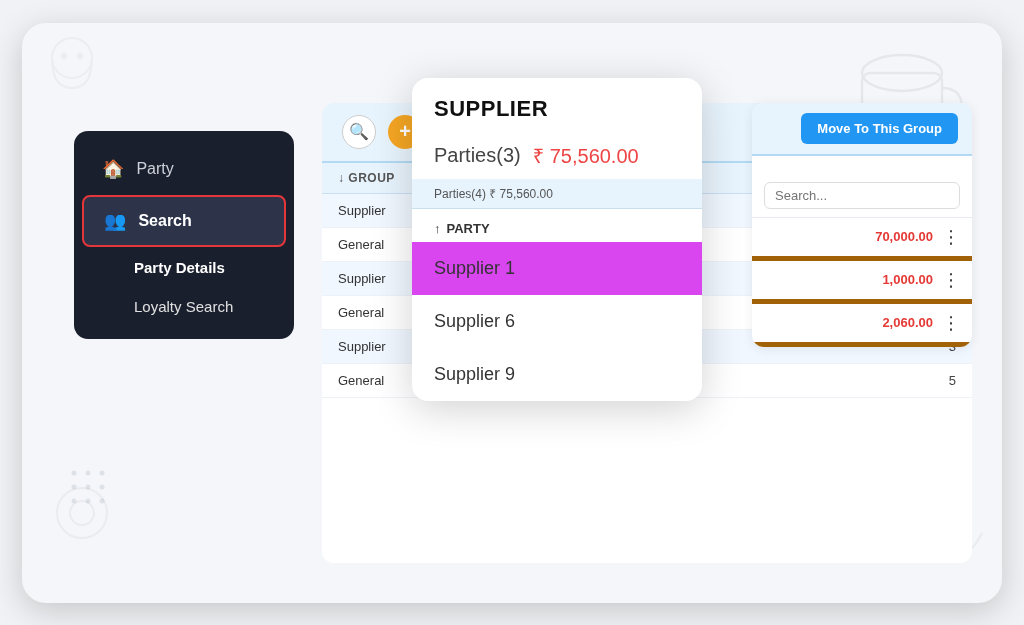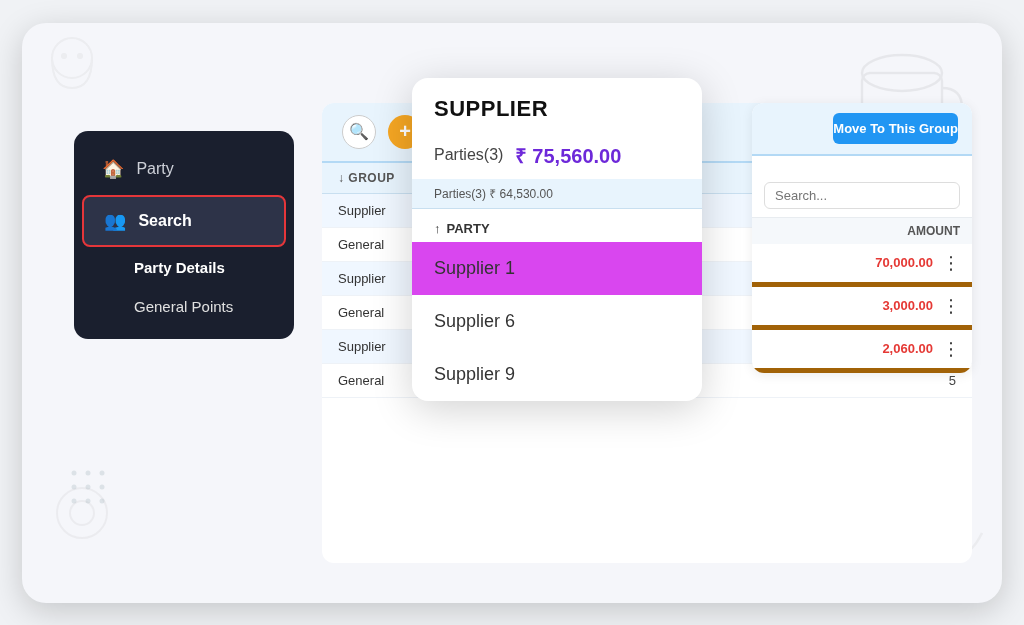--- a/index.html
+++ b/index.html
@@ -195,21 +195,21 @@
       display: flex;
       align-items: center;
       justify-content: flex-end;
     }
 
     .move-btn {
       background: #2196f3;
       color: #fff;
       border: none;
       border-radius: 6px;
-      padding: 8px 0;
+      padding: 8px 16px;
       font-size: 13px;
       font-weight: 600;
       cursor: pointer;
       white-space: nowrap;
     }
 
     .right-panel-search {
       padding: 8px 12px;
       border-bottom: 1px solid #e8ecf0;
     }
@@ -281,29 +281,29 @@
 
     .supplier-popup-stats {
       display: flex;
       align-items: center;
       gap: 12px;
       padding: 10px 22px;
       background: #fff;
     }
 
     .parties-badge {
-      font-size: 16px;
+      font-size: 20px;
       color: #444;
       font-weight: 500;
     }
 
     .amount-badge {
       font-size: 20px;
-      color: #6d28d9;
-      font-weight: 700;
+      color: #ef4444;
+      font-weight: 400;
     }
 
     .popup-sub-stats {
       background: #e8f4fd;
       padding: 6px 22px;
       font-size: 12px;
       color: #555;
       border-bottom: 1px solid #c8dff0;
     }
 
@@ -396,21 +396,21 @@
       <span>Party</span>
     </div>
     <div class="sidebar-item active">
       <span class="icon">👥</span>
       <span>Search</span>
     </div>
     <div class="sidebar-sub-item active-sub">
       <span>Party Details</span>
     </div>
     <div class="sidebar-sub-item">
-      <span>General Points</span>
+      <span>Loyalty Search</span>
     </div>
   </div>
 
   <div class="main-content">
     <div class="main-header">
       <div class="search-btn">
         <span>🔍</span>
       </div>
       <div class="add-btn">
         <span>+</span>
@@ -451,49 +451,46 @@
     </div>
   </div>
 
   <div class="right-panel">
     <div class="right-panel-header">
       <button class="move-btn">Move To This Group</button>
     </div>
     <div class="right-panel-search">
       <input type="text" placeholder="Search..." style="">
     </div>
-    <div class="right-panel-table-header">
-      <span>AMOUNT</span>
-    </div>
     <div id="right-panel-rows-container">
         <div class="right-panel-row">
     <span class="amount">70,000.00</span>
     <span class="menu-dots">⋮</span>
   </div>
         <div class="right-panel-row">
-    <span class="amount">3,000.00</span>
+    <span class="amount">1,000.00</span>
     <span class="menu-dots">⋮</span>
   </div>
         <div class="right-panel-row">
     <span class="amount">2,060.00</span>
     <span class="menu-dots">⋮</span>
   </div>
       </div>
   </div>
 
   <div class="supplier-popup">
     <div class="supplier-popup-header">
       <div class="supplier-popup-title">SUPPLIER</div>
     </div>
     <div class="supplier-popup-stats">
       <span class="parties-badge">Parties(3)</span>
       <span class="amount-badge">₹ 75,560.00</span>
     </div>
     <div class="popup-sub-stats">
-      <span>Parties(3)  ₹ 64,530.00</span>
+      <span>Parties(4)  ₹ 75,560.00</span>
     </div>
     <div class="popup-section-header">
       <span>↑</span>
       <span>PARTY</span>
     </div>
     <div id="popup-list-container">
         <div class="popup-list-item highlighted">Supplier 1</div>
         <div class="popup-list-item">Supplier 6</div>
         <div class="popup-list-item">Supplier 9</div>
       </div>

